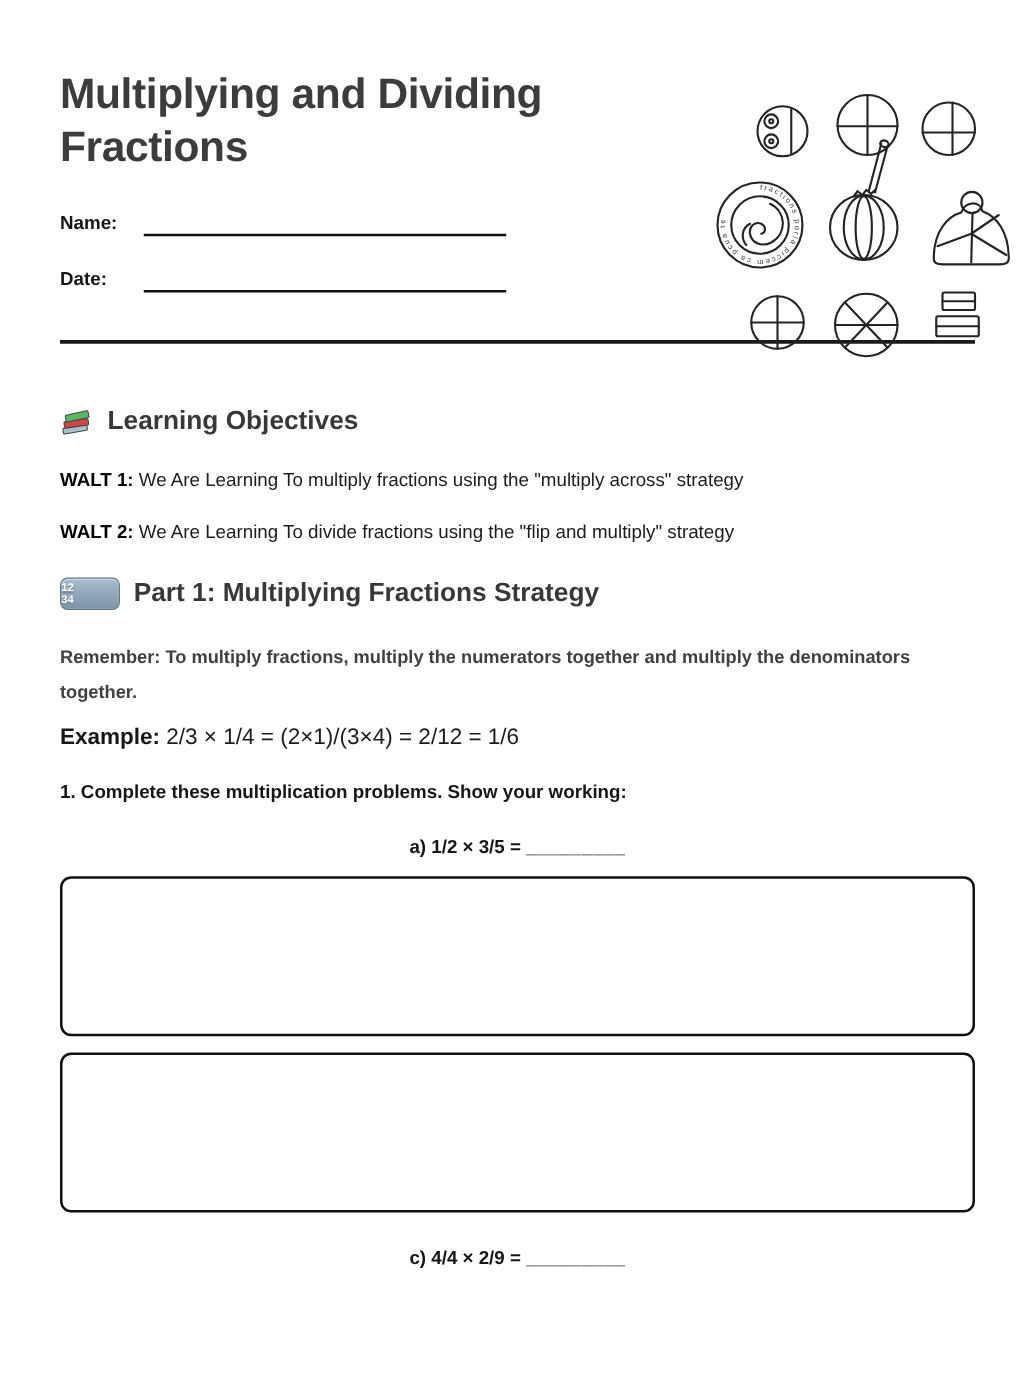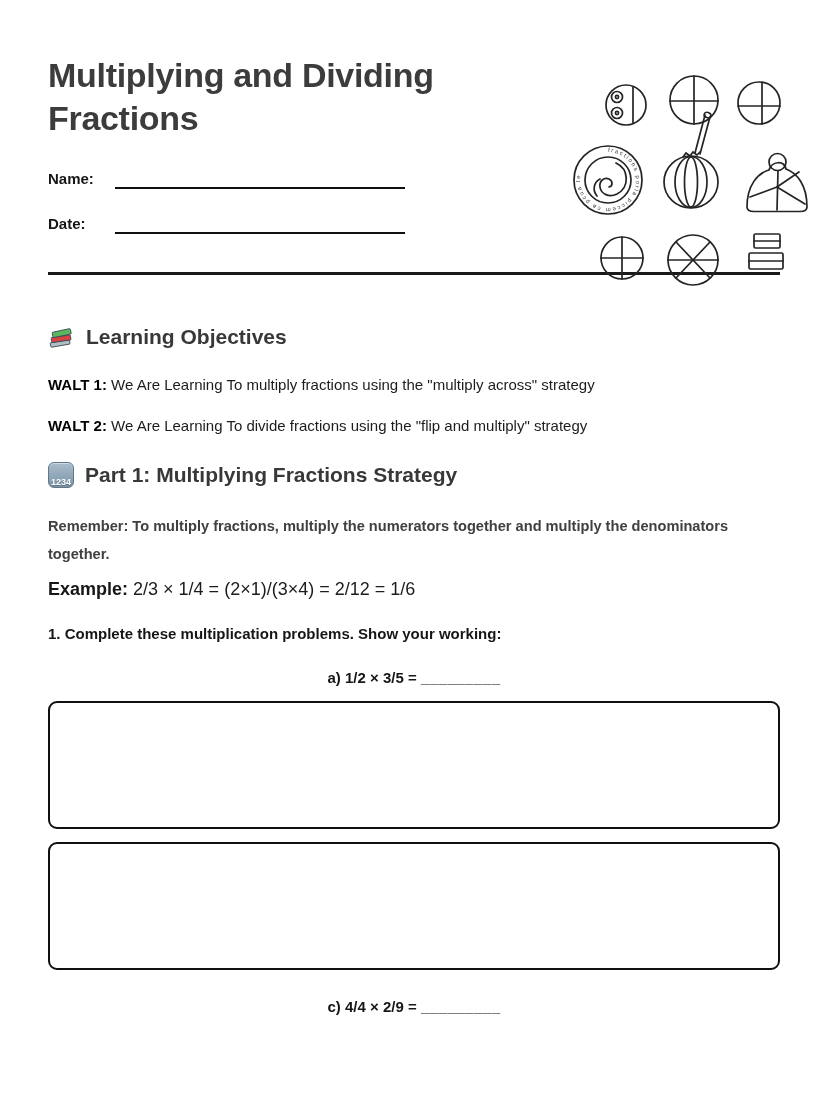--- a/index.html
+++ b/index.html
@@ -53,24 +53,24 @@
   .blank { letter-spacing:0.5px; }
 
   .answer-box {
     margin-top:13px; width:732px; height:128px;
     border:2px solid #101010; border-radius:9px; background:#fff;
   }
 
   
   .icon-wrap { display:inline-flex; align-items:center; justify-content:center; }
   .numbers-icon {
-    width:26px; height:26px; border-radius:6px;
+    width:48px; height:26px; border-radius:6px;
     background:linear-gradient(180deg,#a9bdce 0%,#7b94a6 100%);
     border:1px solid #5f7789;
-    display:flex; flex-direction:row; align-items:flex-end; justify-content:center;
+    display:flex; flex-direction:column; align-items:flex-start; justify-content:center;
     box-shadow:inset 0 1px 0 rgba(255,255,255,.45);
   }
   .numbers-icon span {
     color:#fff; font-weight:700; font-size:9px; line-height:9.5px;
     font-family:"Liberation Sans",sans-serif; text-shadow:0 1px 1px rgba(0,0,0,.25);
   }
 </style>
 </head>
 <body>
 

